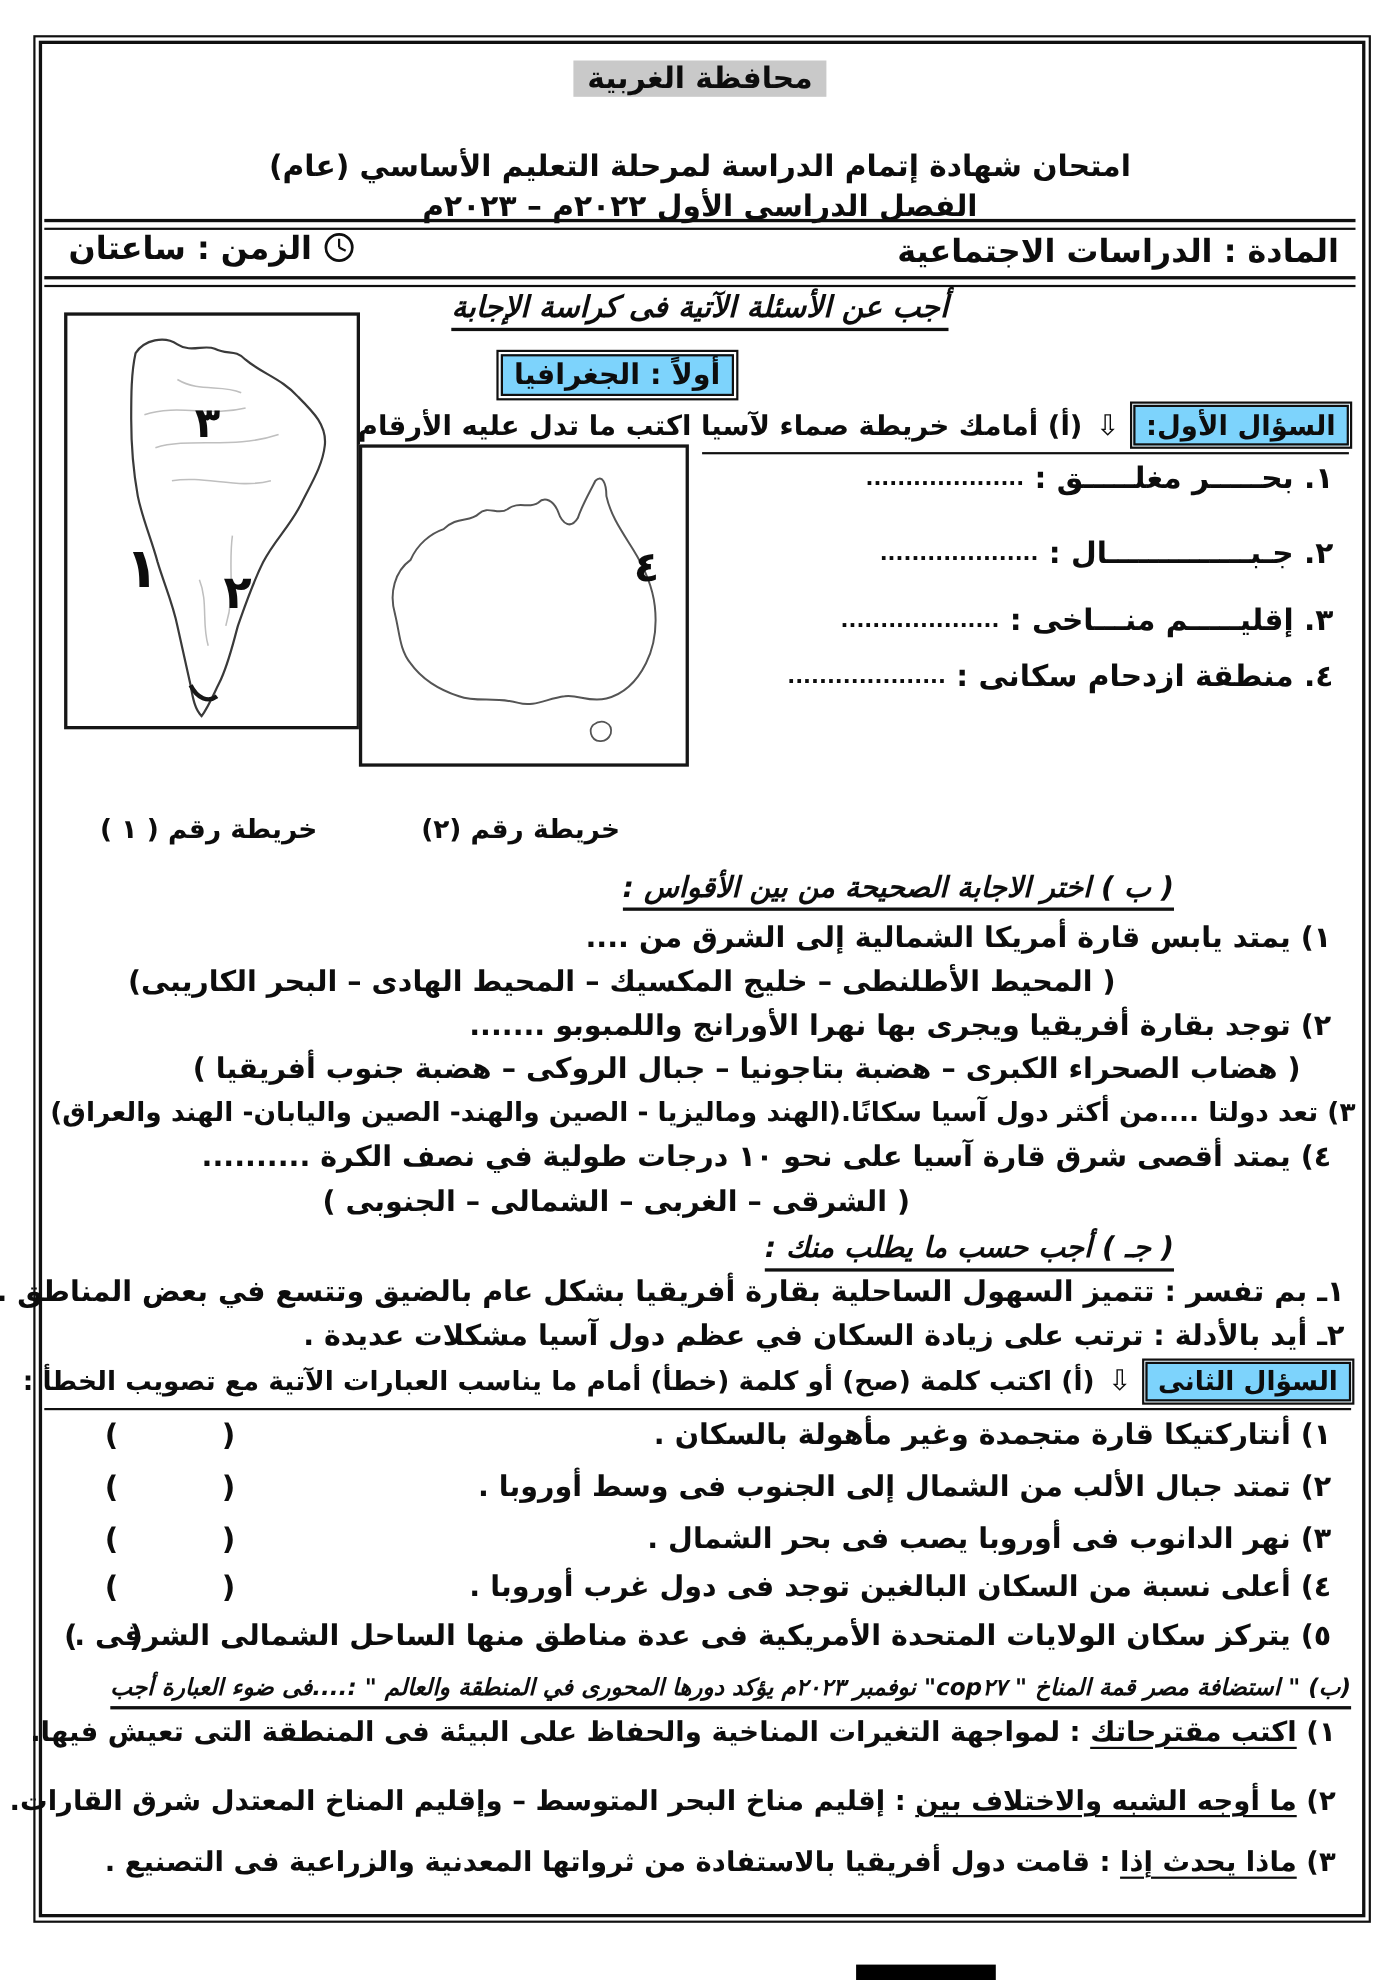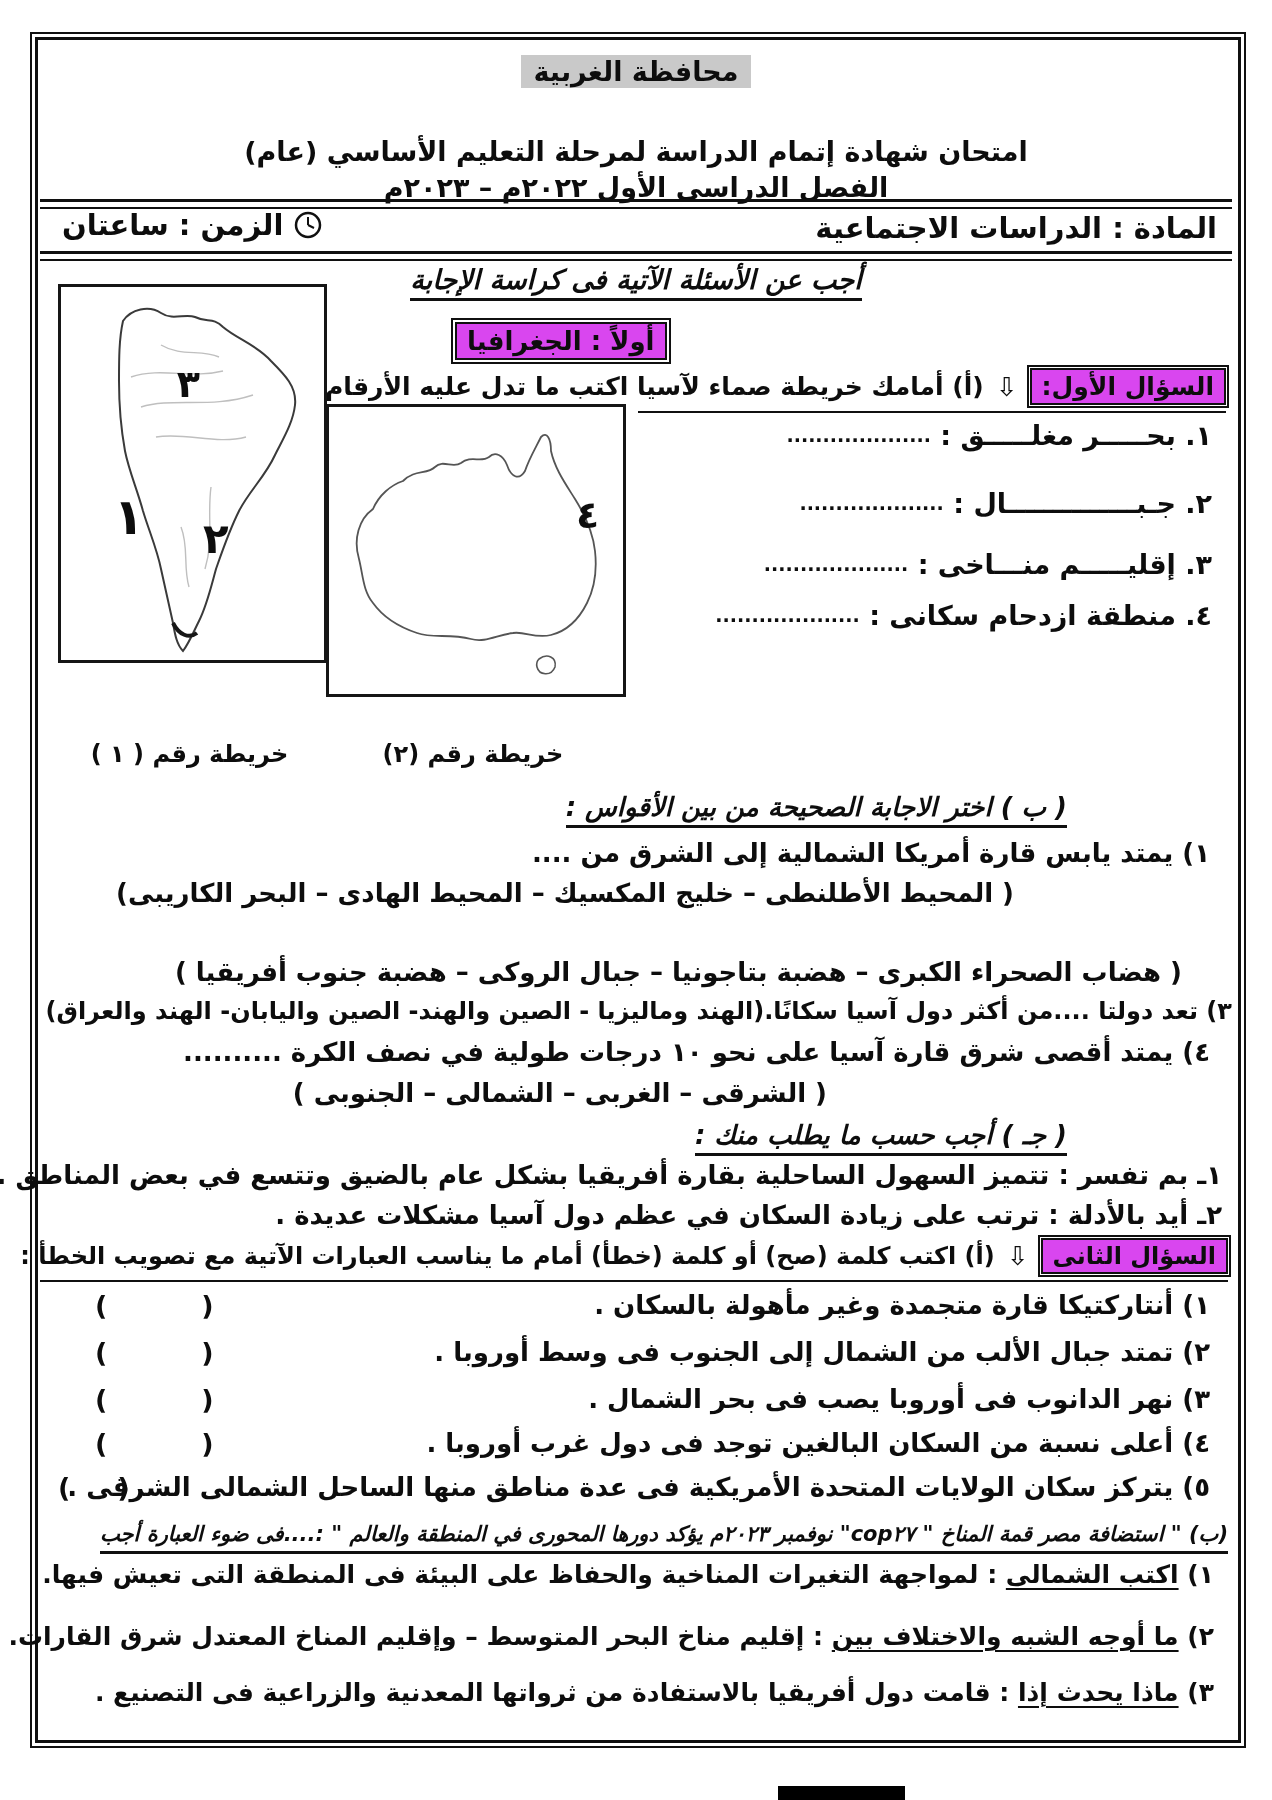--- a/index.html
+++ b/index.html
@@ -9,21 +9,21 @@
     color:#0d0d0d;direction:rtl;
   }
   .frame-outer{position:absolute;left:30px;top:32px;width:1212px;height:1712px;border:2px solid #101010;}
   .frame-inner{position:absolute;left:3px;top:3px;right:3px;bottom:3px;border:3px solid #101010;}
   .rule{position:absolute;left:40px;width:1192px;height:5px;border-top:3px solid #101010;border-bottom:2px solid #101010;}
   .t{position:absolute;font-weight:bold;white-space:nowrap;}
   .center{left:0;right:0;text-align:center;white-space:normal;}
   .hdr{font-size:27px;}
   .hl{background:#c9c9c9;padding:1px 12px;display:inline-block;}
   .u2{border-bottom:3px solid #101010;padding-bottom:3px;font-style:italic;}
-  .boxlabel{border:2px solid #101010;outline:2px solid #101010;outline-offset:2px;padding:2px 10px;display:inline-block;background:#d946ef;}
+  .boxlabel{border:2px solid #101010;outline:2px solid #101010;outline-offset:2px;padding:2px 10px;display:inline-block;background:#7dd3fc;}
   .qhead{display:flex;align-items:center;gap:12px;border-bottom:2px solid #101010;padding-bottom:6px;}
   .map{position:absolute;border:3px solid #161616;background:#fff;}
   .map svg{display:block;width:100%;height:100%;}
   .mark{position:absolute;font-weight:bold;line-height:1;}
   .dots{letter-spacing:2px;font-size:19px;font-weight:bold;position:relative;top:-3px;}
   .slot{position:absolute;font-weight:bold;font-size:27px;white-space:pre;}
   .arrow{font-size:26px;font-weight:normal;}
   .phrase-u{text-decoration:underline;text-decoration-thickness:2px;text-underline-offset:5px;}
   .corner{position:absolute;background:#000;}
   .clockwrap{display:flex;align-items:center;gap:10px;}
@@ -109,20 +109,21 @@
   <div class="t" style="top:600px;right:60px;font-size:27px;">
     <span>٤. منطقة ازدحام سكانى :</span>
     <span class="dots">....................</span>
   </div>
 
   <div class="t" style="top:792px;right:205px;font-size:26px;">
     <span class="u2">( ب ) اختر الاجابة الصحيحة من بين الأقواس :</span>
   </div>
   <div class="t" style="top:838px;right:62px;font-size:26px;">١) يمتد يابس قارة أمريكا الشمالية إلى الشرق من ....</div>
   <div class="t" style="top:878px;right:258px;font-size:26px;">( المحيط الأطلنطى – خليج المكسيك – المحيط الهادى – البحر الكاريبى)</div>
+  <div class="t" style="top:918px;right:62px;font-size:26px;">٢) توجد بقارة أفريقيا ويجرى بها نهرا الأورانج واللمبوبو .......</div>
   <div class="t" style="top:957px;right:90px;font-size:26px;">( هضاب الصحراء الكبرى – هضبة بتاجونيا – جبال الروكى – هضبة جنوب أفريقيا )</div>
   <div class="t" style="top:997px;right:40px;font-size:24px;margin-left:28px;">٣) تعد دولتا ....من أكثر دول آسيا سكانًا.(الهند وماليزيا - الصين والهند- الصين واليابان- الهند والعراق)</div>
   <div class="t" style="top:1037px;right:62px;font-size:26px;">٤) يمتد أقصى شرق قارة آسيا على نحو ١٠ درجات طولية في نصف الكرة ..........</div>
   <div class="t" style="top:1078px;right:445px;font-size:26px;">( الشرقى – الغربى – الشمالى – الجنوبى )</div>
 
   <div class="t" style="top:1120px;right:205px;font-size:26px;">
     <span class="u2">( جـ ) أجب حسب ما يطلب منك :</span>
   </div>
   <div class="t" style="top:1160px;right:50px;font-size:26px;">١ـ بم تفسر : تتميز السهول الساحلية بقارة أفريقيا بشكل عام بالضيق وتتسع في بعض المناطق .</div>
   <div class="t" style="top:1200px;right:50px;font-size:26px;">٢ـ أيد بالأدلة : ترتب على زيادة السكان في عظم دول آسيا مشكلات عديدة .</div>
@@ -142,21 +143,21 @@
   <div class="t" style="top:1428px;right:62px;font-size:26px;">٤) أعلى نسبة من السكان البالغين توجد فى دول غرب أوروبا .</div>
   <div class="slot" style="top:1428px;left:95px;">(          )</div>
   <div class="t" style="top:1472px;right:62px;font-size:26px;">٥) يتركز سكان الولايات المتحدة الأمريكية فى عدة مناطق منها الساحل الشمالى الشرقى .</div>
   <div class="slot" style="top:1472px;left:58px;">(     )</div>
 
   <div class="t" style="top:1522px;right:44px;font-size:21px;">
     <span class="u2" style="padding-bottom:5px;">(ب) " استضافة مصر قمة المناخ " cop٢٧" نوفمبر ٢٠٢٣م يؤكد دورها المحورى في المنطقة والعالم " :....فى ضوء العبارة أجب</span>
   </div>
   <div class="t" style="top:1560px;right:58px;font-size:25px;">
     <span>١)</span>
-    <span class="phrase-u">اكتب الشمالى</span>
+    <span class="phrase-u">اكتب مقترحاتك</span>
     <span> : لمواجهة التغيرات المناخية والحفاظ على البيئة فى المنطقة التى تعيش فيها.</span>
   </div>
   <div class="t" style="top:1622px;right:58px;font-size:25px;">
     <span>٢)</span>
     <span class="phrase-u">ما أوجه الشبه والاختلاف بين</span>
     <span> : إقليم مناخ البحر المتوسط – وإقليم المناخ المعتدل شرق القارات.</span>
   </div>
   <div class="t" style="top:1678px;right:58px;font-size:25px;">
     <span>٣)</span>
     <span class="phrase-u">ماذا يحدث إذا</span>

